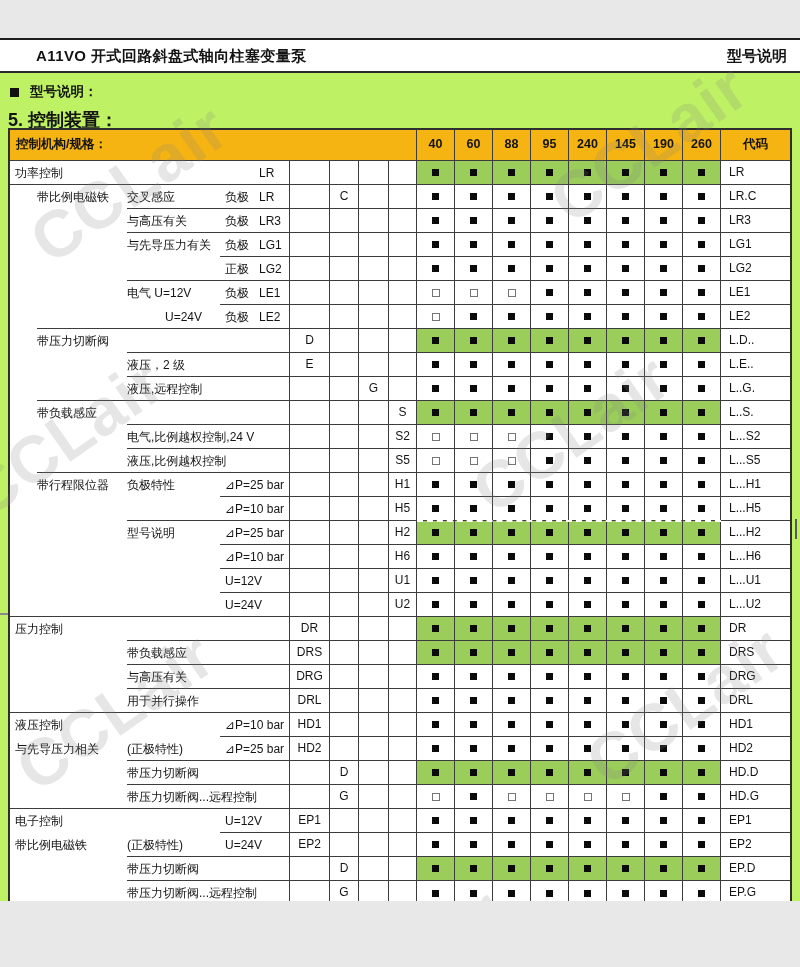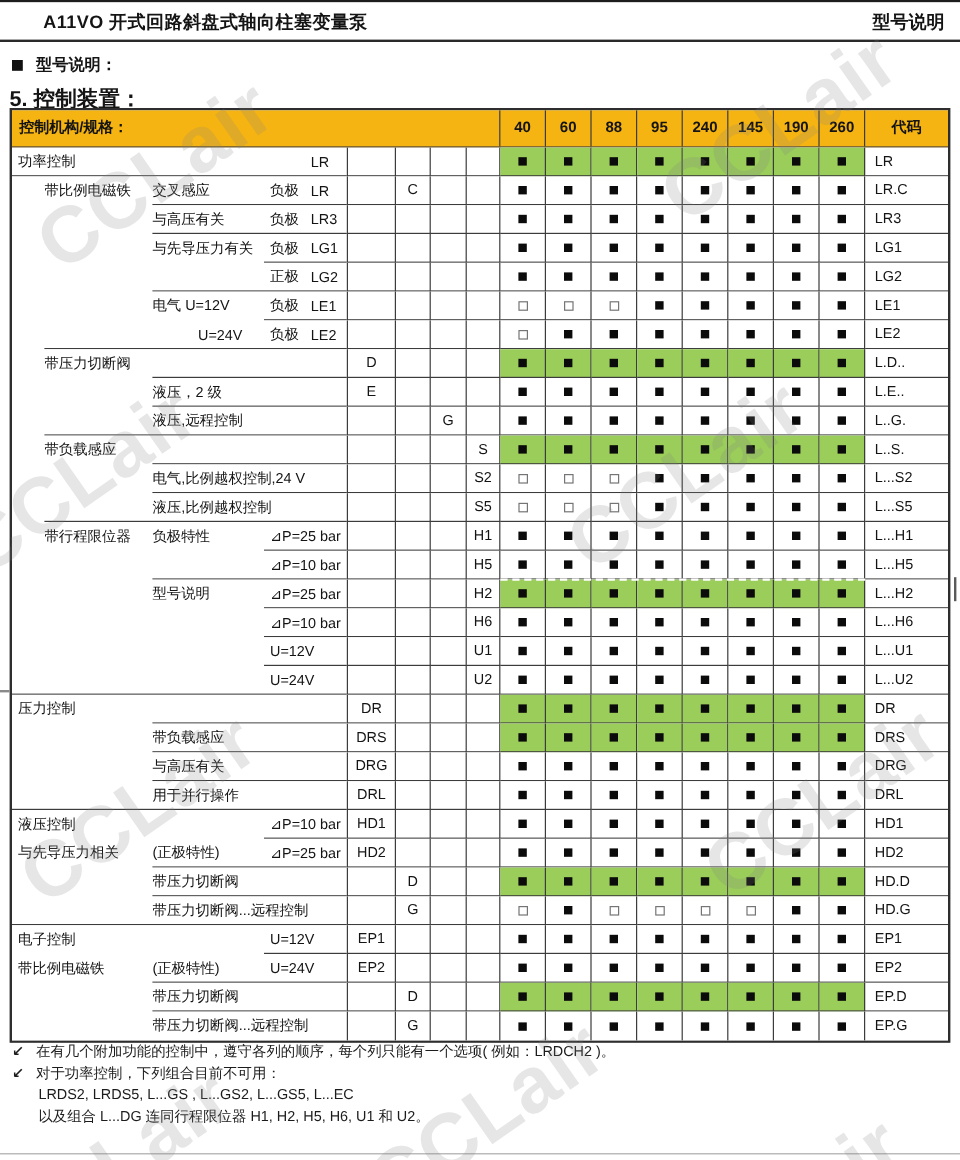--- a/index.html
+++ b/index.html
@@ -3,21 +3,21 @@
 <meta charset="utf-8">
 <style>
   :root{
     --bd:#3c3c3c;
     --orange:#f6b412;
     --green:#9acd5a;
     --ink:#141414;
   }
   html,body{margin:0;padding:0;}
   body{background:#e8e8e8;font-family:"Liberation Sans","DejaVu Sans",sans-serif;}
-  .page{position:relative;width:800px;height:967px;background:#ffffff;overflow:hidden;color:var(--ink);}
+  .page{position:relative;width:800px;height:863px;background:#bef264;overflow:hidden;color:var(--ink);margin-top:38px;}
 
   
   .topline{position:absolute;top:0;left:0;width:800px;height:2px;background:#1d1d1d;}
   .topbar{position:absolute;top:2px;left:0;width:800px;height:33px;background:#ffffff;border-bottom:2px solid #2a2a2a;box-sizing:border-box;}
   .title-left{position:absolute;left:36px;top:7px;font-size:15px;font-weight:bold;letter-spacing:.4px;}
   .title-right{position:absolute;right:13px;top:7px;font-size:15px;font-weight:bold;}
 
   .h1{position:absolute;left:10px;top:45px;display:flex;align-items:center;font-size:13.5px;font-weight:bold;}
   .fsq{width:9px;height:9px;background:#111;margin-right:11px;flex:none;}
   .h2{position:absolute;left:8px;top:70px;font-size:18px;font-weight:bold;}

